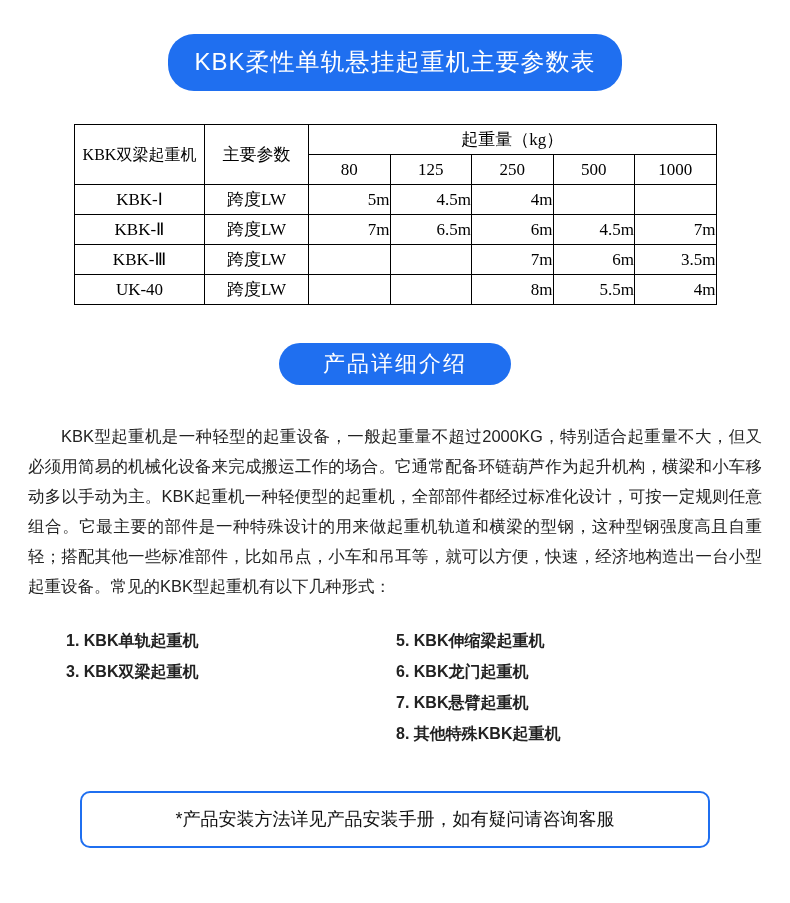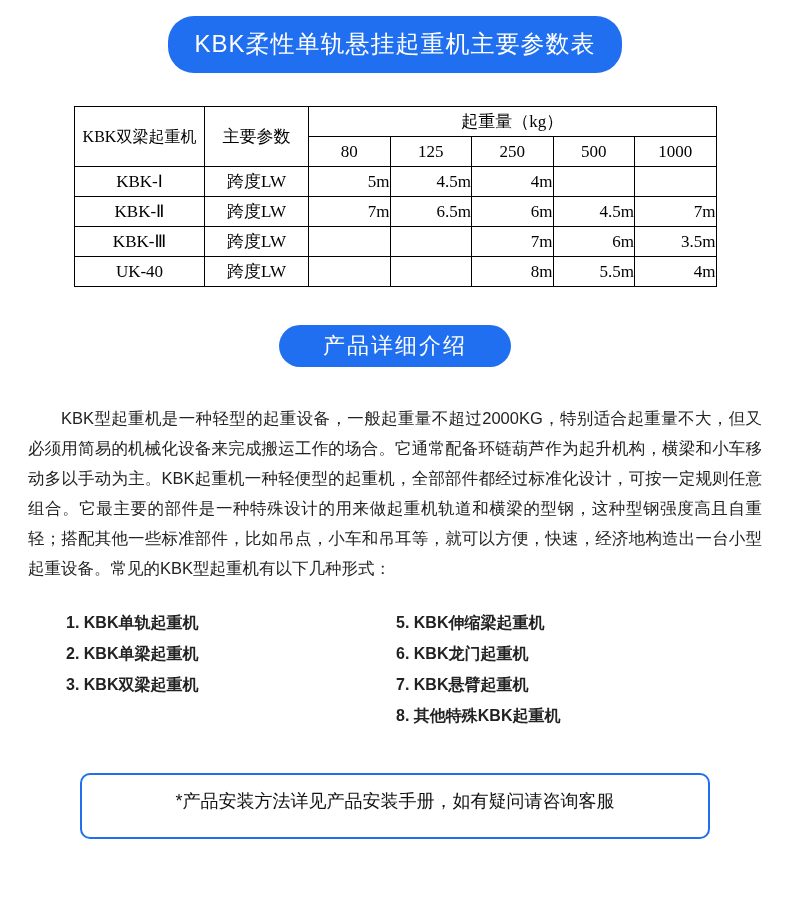--- a/index.html
+++ b/index.html
@@ -17,21 +17,21 @@
   .page {
     position: relative;
     width: 790px;
     height: 903px;
   }
 
   
   .banner-wrap {
     display: flex;
     justify-content: center;
-    margin-top: 16px;
+    margin-top: 34px;
   }
   .banner {
     background: #1f6ff0;
     color: #ffffff;
     font-size: 24px;
     letter-spacing: 1px;
     padding: 12px 26px 13px 26px;
     border-radius: 26px;
     white-space: nowrap;
     font-family: "Liberation Sans", sans-serif;
@@ -122,21 +122,21 @@
     margin-top: 42px;
   }
   .note {
     border: 2px solid #1f6ff0;
     border-radius: 10px;
     width: 630px;
     box-sizing: border-box;
     text-align: center;
     font-size: 18px;
     color: #111;
-    padding: 14px 0 24px 0;
+    padding: 14px 0 15px 0;
     font-family: "Liberation Sans", sans-serif;
   }
 </style>
 </head>
 <body>
 
 <div class="page">
 
   <div class="banner-wrap">
     <div class="banner">KBK柔性单轨悬挂起重机主要参数表</div>
@@ -209,21 +209,20 @@
 
   <div class="pill-wrap">
     <div class="pill">产品详细介绍</div>
   </div>
 
   <div class="para">KBK型起重机是一种轻型的起重设备，一般起重量不超过2000KG，特别适合起重量不大，但又必须用简易的机械化设备来完成搬运工作的场合。它通常配备环链葫芦作为起升机构，横梁和小车移动多以手动为主。KBK起重机一种轻便型的起重机，全部部件都经过标准化设计，可按一定规则任意组合。它最主要的部件是一种特殊设计的用来做起重机轨道和横梁的型钢，这种型钢强度高且自重轻；搭配其他一些标准部件，比如吊点，小车和吊耳等，就可以方便，快速，经济地构造出一台小型起重设备。常见的KBK型起重机有以下几种形式：</div>
 
   <div class="list-wrap">
     <div class="list-col first">
       <div class="list-item">1. KBK单轨起重机</div>
-      <div class="list-item">2. KBK单梁起重机</div>
       <div class="list-item">3. KBK双梁起重机</div>
     </div>
     <div class="list-col">
       <div class="list-item">5. KBK伸缩梁起重机</div>
       <div class="list-item">6. KBK龙门起重机</div>
       <div class="list-item">7. KBK悬臂起重机</div>
       <div class="list-item">8. 其他特殊KBK起重机</div>
     </div>
   </div>
 

